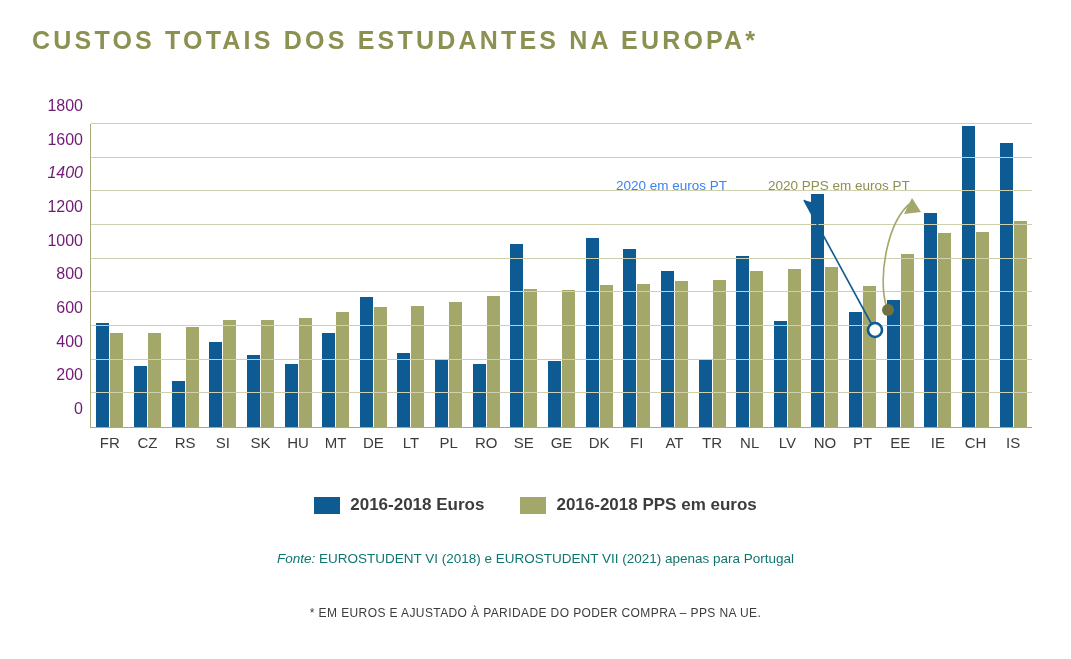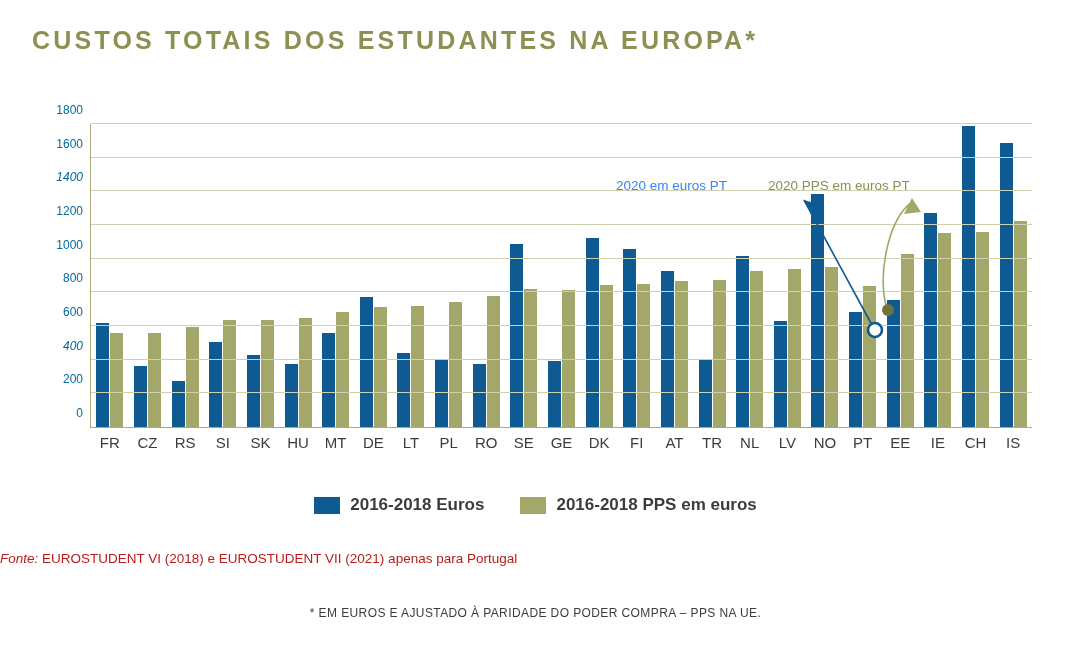--- a/index.html
+++ b/index.html
@@ -52,22 +52,22 @@
     left: 0;
     right: 0;
     height: 1px;
     background: #cfd0b0;
   }
   .ytick {
     position: absolute;
     right: 100%;
     transform: translateY(-50%);
     padding-right: 8px;
-    font-size: 12px;
-    color: #0369a1;
+    font-size: 16px;
+    color: #701a75;
     white-space: nowrap;
     margin-left: 16px;
   }
   .bars {
     position: absolute;
     left: 0;
     right: 0;
     bottom: 0;
     top: 0;
     display: flex;
@@ -140,22 +140,23 @@
     display: inline-block;
   }
   .swatch.blue { background: #0e5a92; }
   .swatch.olive { background: #a3a76a; }
 
   .source {
     position: absolute;
     left: 0;
     right: 0;
     top: 551px;
+    text-align: center;
     font-size: 13.5px;
-    color: #b91c1c;
+    color: #0f766e;
   }
   .source em { font-style: italic; }
 
   .footnote {
     position: absolute;
     left: 0;
     right: 0;
     top: 606px;
     text-align: center;
     font-size: 12px;
@@ -300,21 +301,21 @@
             <div class="xlabel">IS</div>
           </div>
         </div>
     <div class="gridline" style="bottom: 0%; background: transparent;">
           <div class="ytick" style="bottom: 0px;">0</div>
         </div>
         <div class="gridline" style="bottom: 11.1111%;">
           <div class="ytick" style="bottom: 0px;">200</div>
         </div>
         <div class="gridline" style="bottom: 22.2222%;">
-          <div class="ytick" style="bottom: 0px; font-style: italic;">400</div>
+          <div class="ytick" style="bottom: 0px;">400</div>
         </div>
         <div class="gridline" style="bottom: 33.3333%;">
           <div class="ytick" style="bottom: 0px;">600</div>
         </div>
         <div class="gridline" style="bottom: 44.4444%;">
           <div class="ytick" style="bottom: 0px;">800</div>
         </div>
         <div class="gridline" style="bottom: 55.5556%;">
           <div class="ytick" style="bottom: 0px;">1000</div>
         </div>

